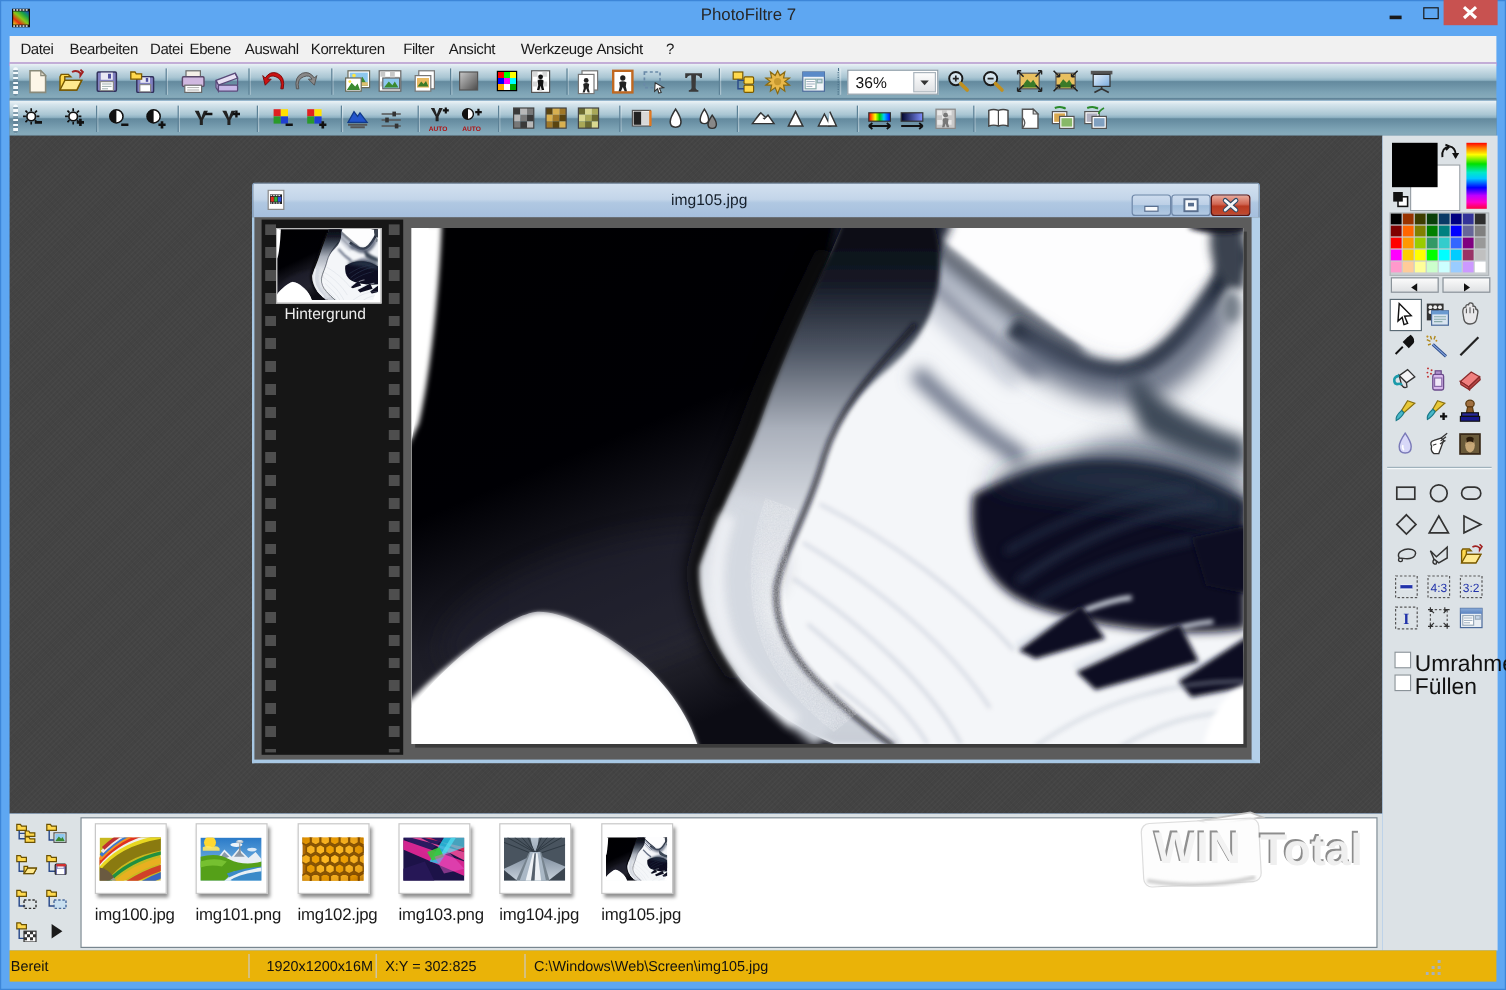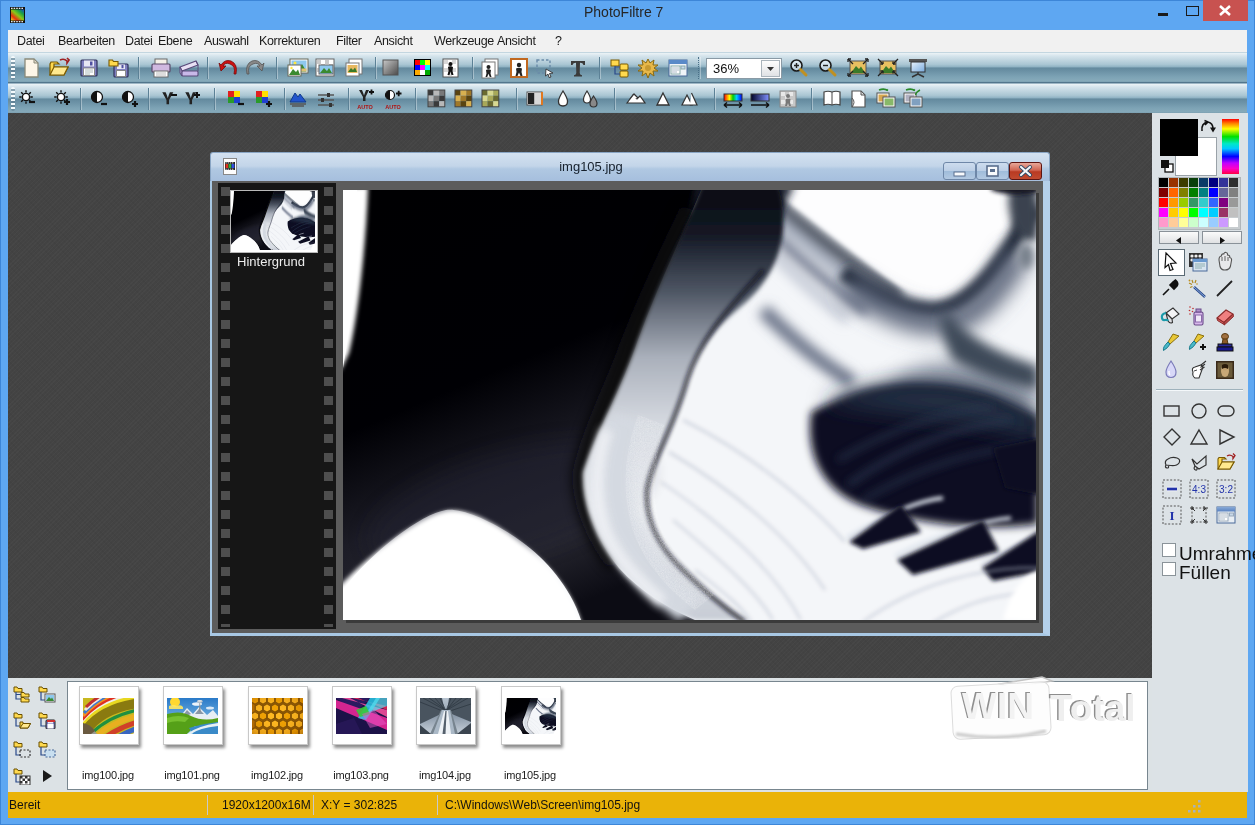--- a/index.html
+++ b/index.html
@@ -28,21 +28,21 @@
 #childwin{left:210px;top:152px;width:840px;height:484px}
 #cwtitle{left:0;top:0;width:838px;height:29px;background:linear-gradient(180deg,#d3e1f0 0,#c3d5e9 45%,#b0c8e2 55%,#a5bedd 100%);border:1px solid #89a5c4;border-bottom:1px solid #7e9cbd;border-radius:3px 3px 0 0}
 #cwbody{left:0;top:29px;width:831px;height:452px;background:#5c5c5c;border-left:2px solid #a8c8e4;border-right:7px solid #b4d0ea;border-bottom:3px solid #a8c8e4}
 #filmstrip{left:6px;top:2px;width:118px;height:446px;background:#161616}
 #fsthumb{left:18px;top:9px;width:86px;height:61px;background:#fff;border:1px solid #b9b9b9}
 #fslabel{left:0;top:73px;width:118px;text-align:center;font-size:13px;color:#ececec}
 #canvas{left:131px;top:9px;width:693px;height:430px;background:#fff;box-shadow:3px 3px 0 rgba(25,25,25,.5)}
 .cwbtn{position:absolute;top:9px;width:31px;height:16px;border-radius:3px;border:1px solid #6e87a8}
 .thumbcard{position:absolute;width:58px;height:57px;background:#fff;border:1px solid #c8c8c8;box-shadow:2px 3px 3px rgba(0,0,0,.45)}
 .thumbimg{position:absolute;left:3px;top:11px;width:51px;height:36px}
-.thumblabel{position:absolute;top:87px;width:58px;text-align:center;font-size:11px;color:#1a1a1a;letter-spacing:-0.2px}
+.thumblabel{position:absolute;top:72px;width:58px;text-align:center;font-size:14px;color:#1a1a1a;letter-spacing:-0.2px}
 .cb{position:absolute;width:12px;height:12px;background:#fff;border:1px solid #8a9399}
 .cbl{position:absolute;font-size:19px;color:#111}
 </style></head>
 <body>
 <svg width="0" height="0" style="position:absolute">
 <defs>
 <linearGradient id="gdark" x1="0.2" y1="0" x2="0.55" y2="1">
  <stop offset="0" stop-color="#000002"></stop>
  <stop offset="0.45" stop-color="#000004"></stop>
  <stop offset="0.68" stop-color="#1c1c26"></stop>

